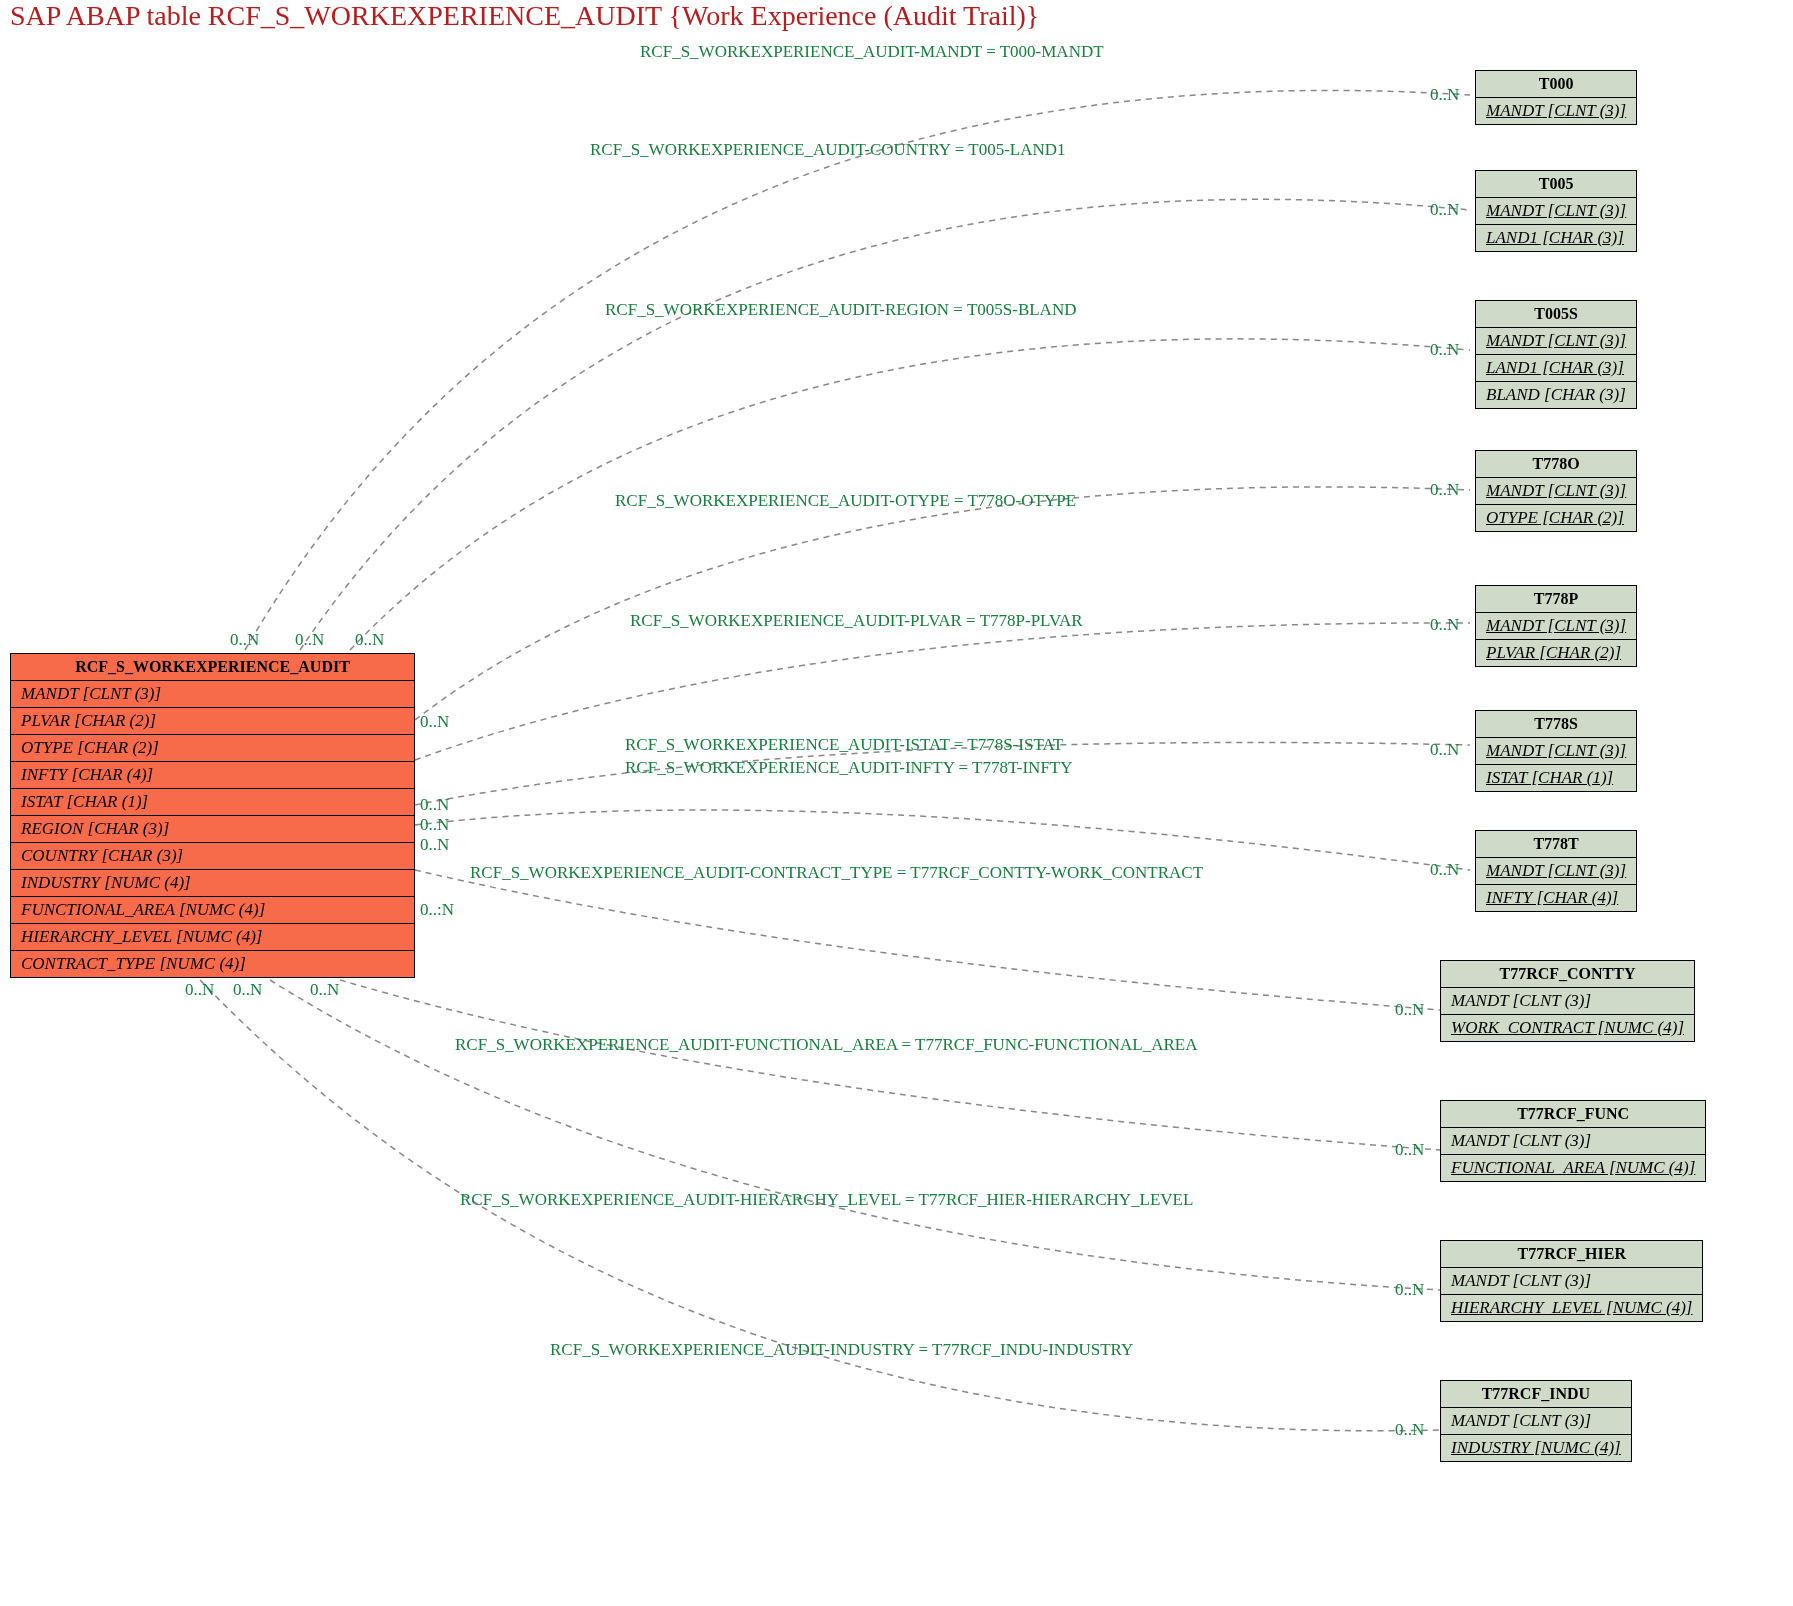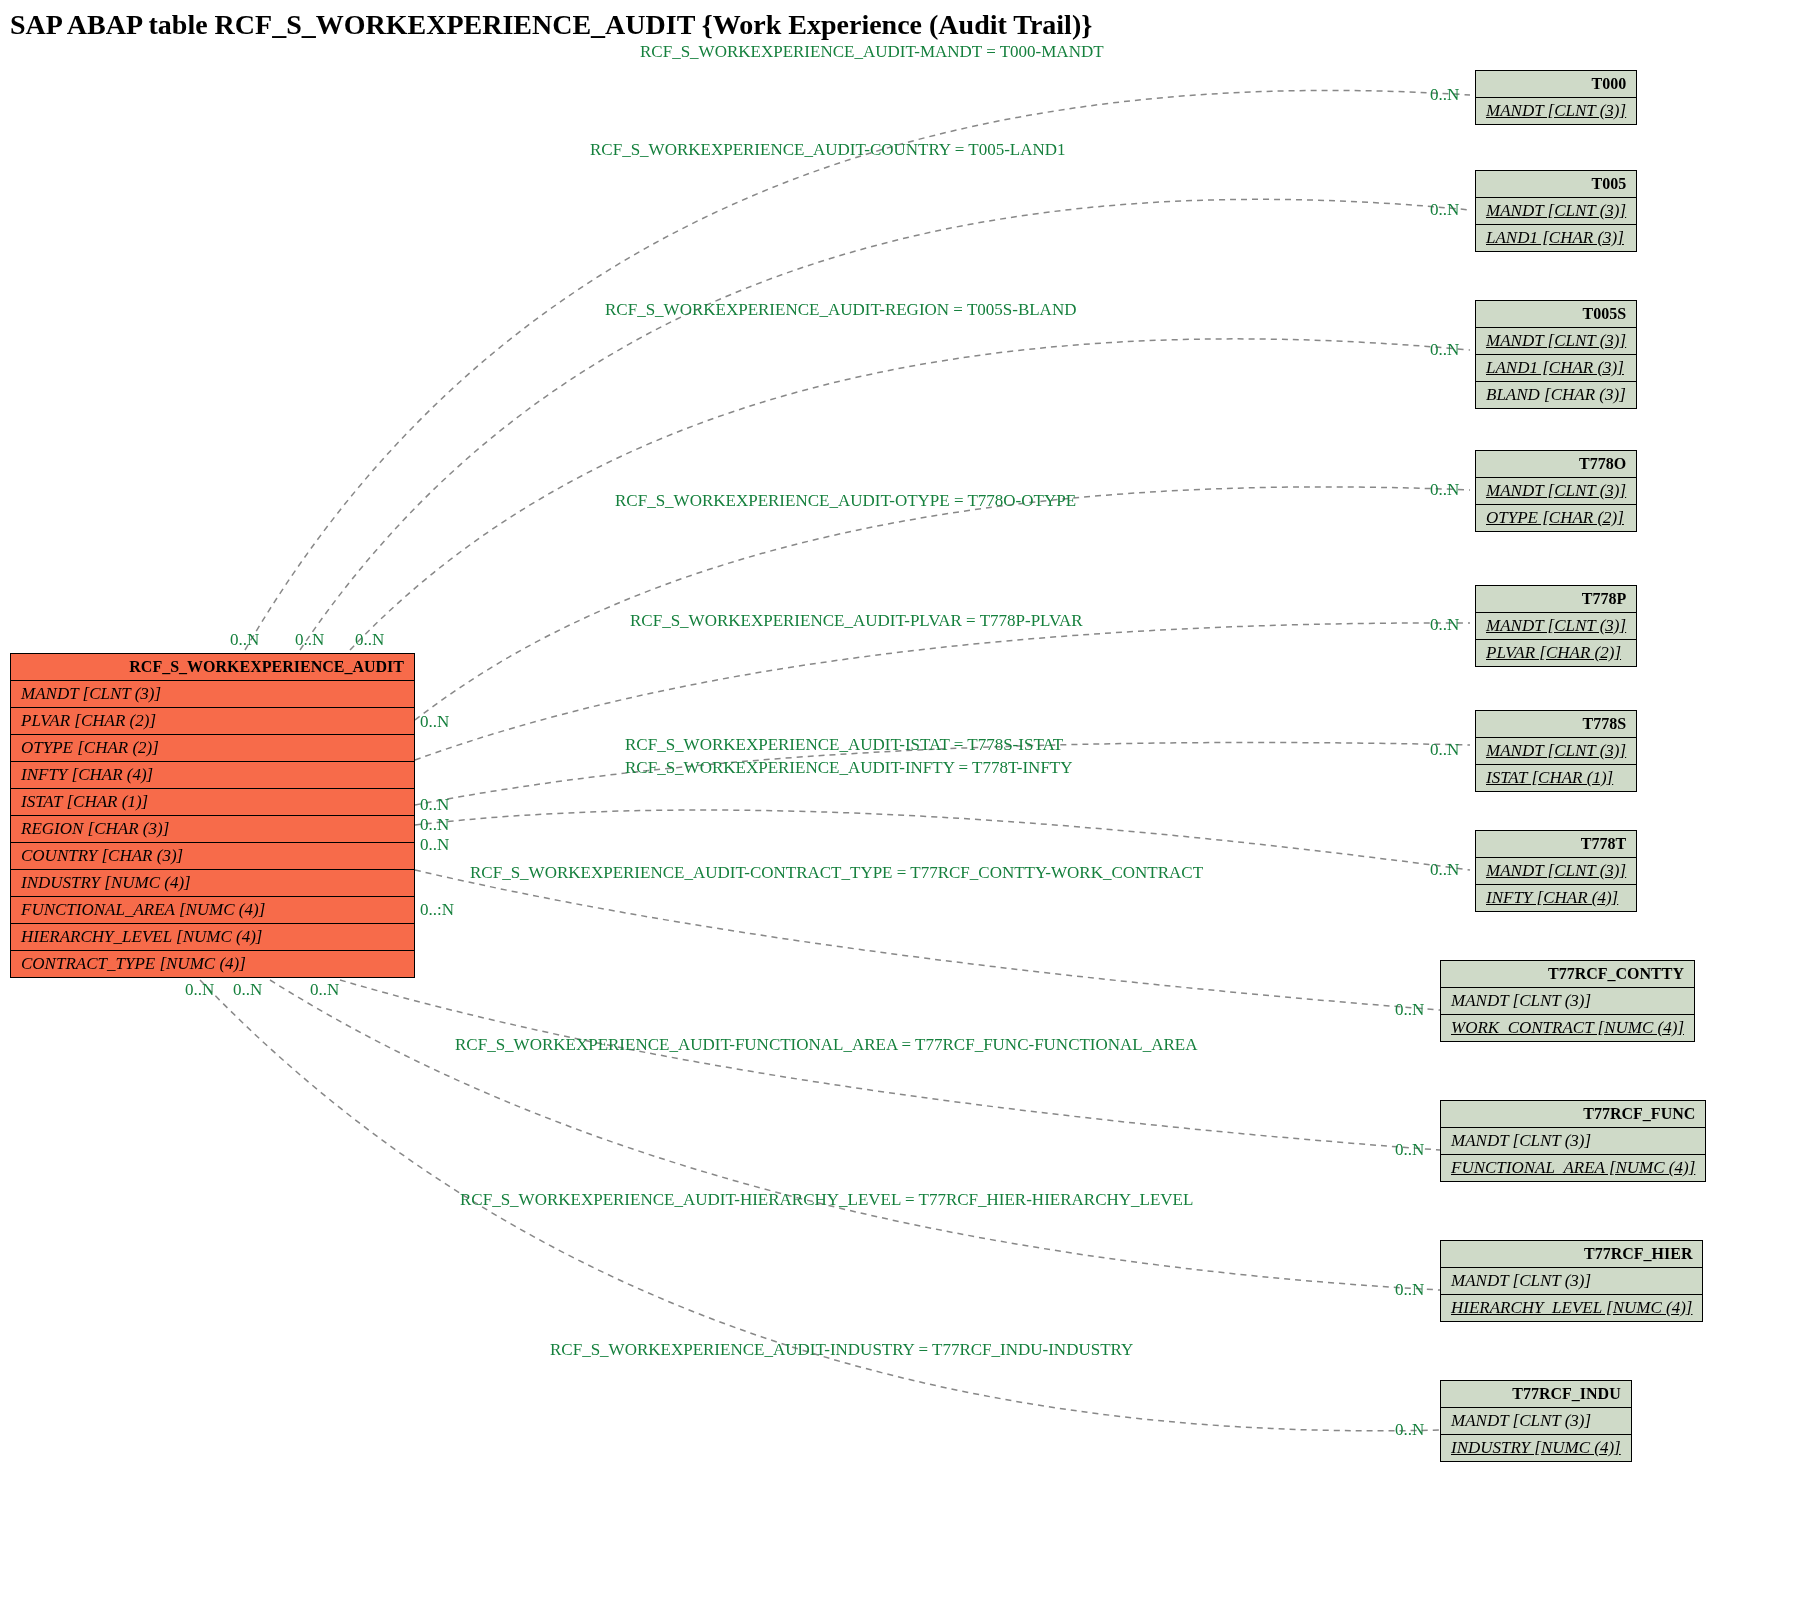--- a/index.html
+++ b/index.html
@@ -1,19 +1,19 @@
 <!DOCTYPE html>
 <html><head>
 <meta charset="utf-8">
 <style>
   * { box-sizing: border-box; margin: 0; padding: 0; }
   body { font-family: Georgia, 'Times New Roman', serif; background: #fff; width: 1793px; height: 1606px; position: relative; }
-  .title { position: absolute; top: 9px; left: 10px; font-size: 28px; color: #000000; font-weight: bold; }
+  .title { position: absolute; top: 0; left: 10px; font-size: 28px; color: #b91c1c; }
   .entity { position: absolute; border: 1px solid #000; background: #cfdac8; }
-  .entity .hdr { font-weight: bold; text-align: right; padding: 4px 10px; border-bottom: 1px solid #000; white-space: nowrap; }
+  .entity .hdr { font-weight: bold; text-align: center; padding: 4px 10px; border-bottom: 1px solid #000; white-space: nowrap; }
   .entity .fld { padding: 3px 10px; border-bottom: 1px solid #000; font-style: italic; white-space: nowrap; font-size: 17px; }
   .entity .fld:last-child { border-bottom: none; }
   .entity .fld .under { text-decoration: underline; }
   .entity.main { background: #f76b4a; }
   .entity.main .fld { font-style: italic; }
   .label { position: absolute; font-size: 17px; color: #15803d; white-space: nowrap; }
   svg.lines { position: absolute; top: 0; left: 0; width: 1793px; height: 1606px; pointer-events: none; }
 </style>
 </head>
 <body>

